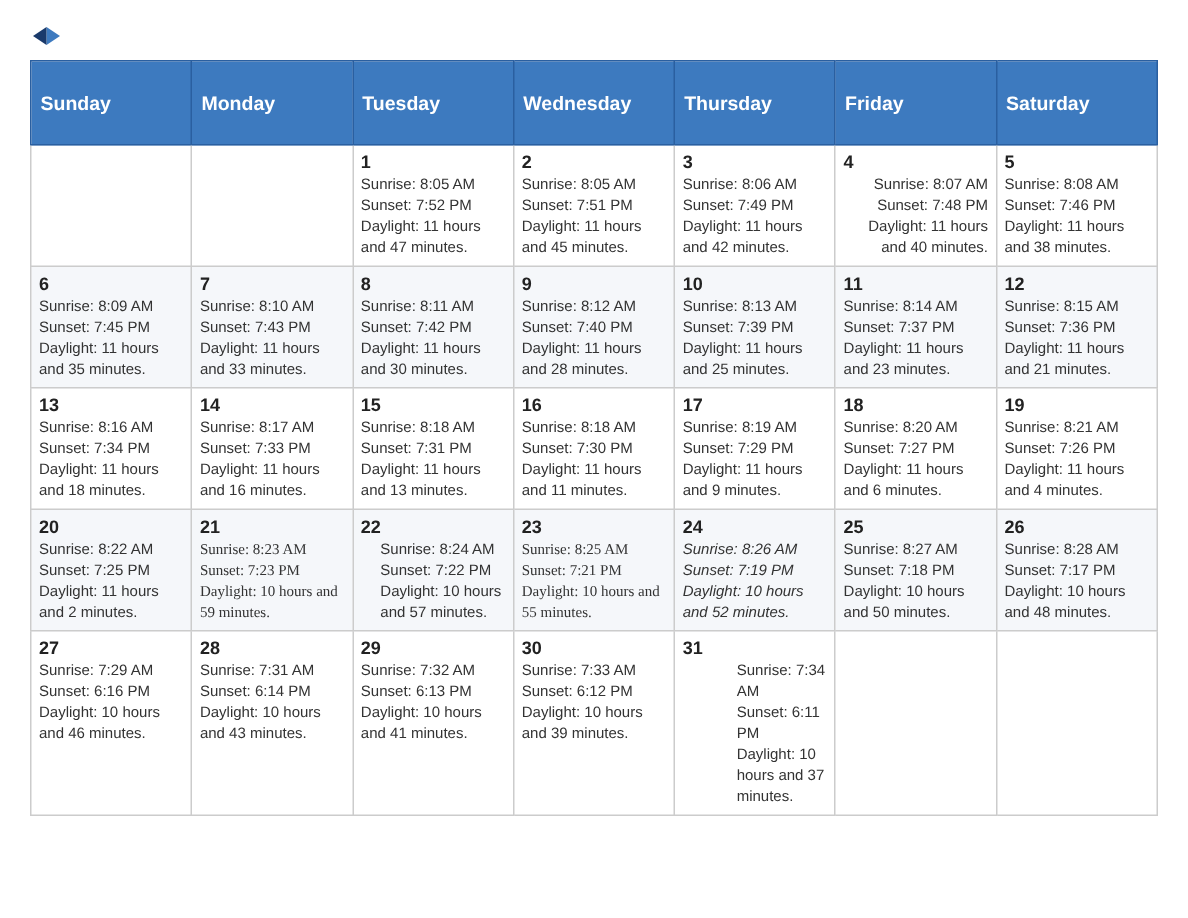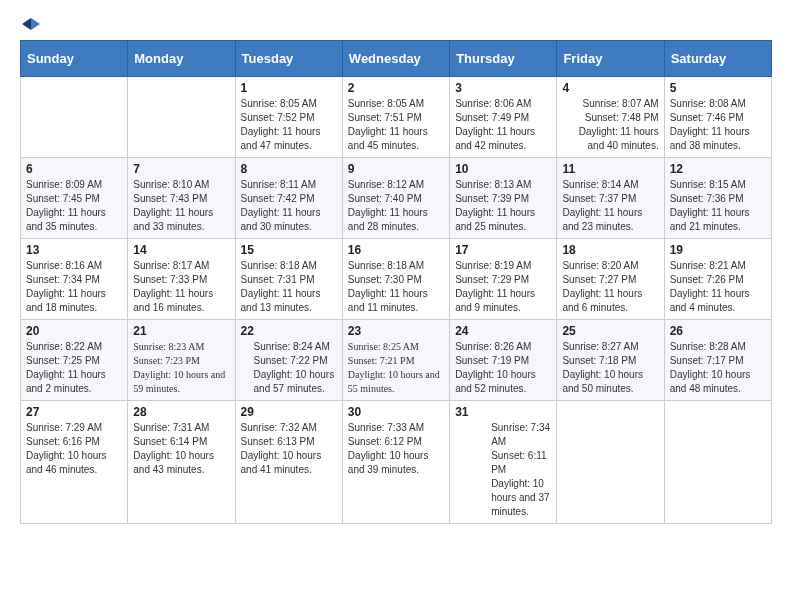--- a/index.html
+++ b/index.html
@@ -61,21 +61,21 @@
     .calendar {
       width: 100%;
       border-collapse: collapse;
       border: 1px solid #ccc;
     }
     .calendar th {
       background: #3d7abf;
       color: #fff;
       font-size: 13px;
       font-weight: bold;
-      padding: 10px 6px;
+      padding: 20px 6px;
       text-align: left;
       border: 1px solid #2a5fa0;
     }
     .calendar td {
       vertical-align: top;
       border: 1px solid #ccc;
       padding: 4px 5px;
       font-size: 10.5px;
       color: #222;
       width: calc(100% / 7);
@@ -279,21 +279,21 @@
 Daylight: 10 hours and 57 minutes.</div>
           </td>
           <td>
             <span class="day-number">23</span>
             <div class="day-info" style="white-space: pre-line; font-family: Liberation Serif, serif;">Sunrise: 8:25 AM
 Sunset: 7:21 PM
 Daylight: 10 hours and 55 minutes.</div>
           </td>
           <td>
             <span class="day-number">24</span>
-            <div class="day-info" style="white-space: pre-line;">Sunrise: 8:26 AM
+            <div class="day-info" style="white-space: pre-line; font-style: italic;">Sunrise: 8:26 AM
 Sunset: 7:19 PM
 Daylight: 10 hours and 52 minutes.</div>
           </td>
           <td>
             <span class="day-number">25</span>
             <div class="day-info" style="white-space: pre-line;">Sunrise: 8:27 AM
 Sunset: 7:18 PM
 Daylight: 10 hours and 50 minutes.</div>
           </td>
           <td>

